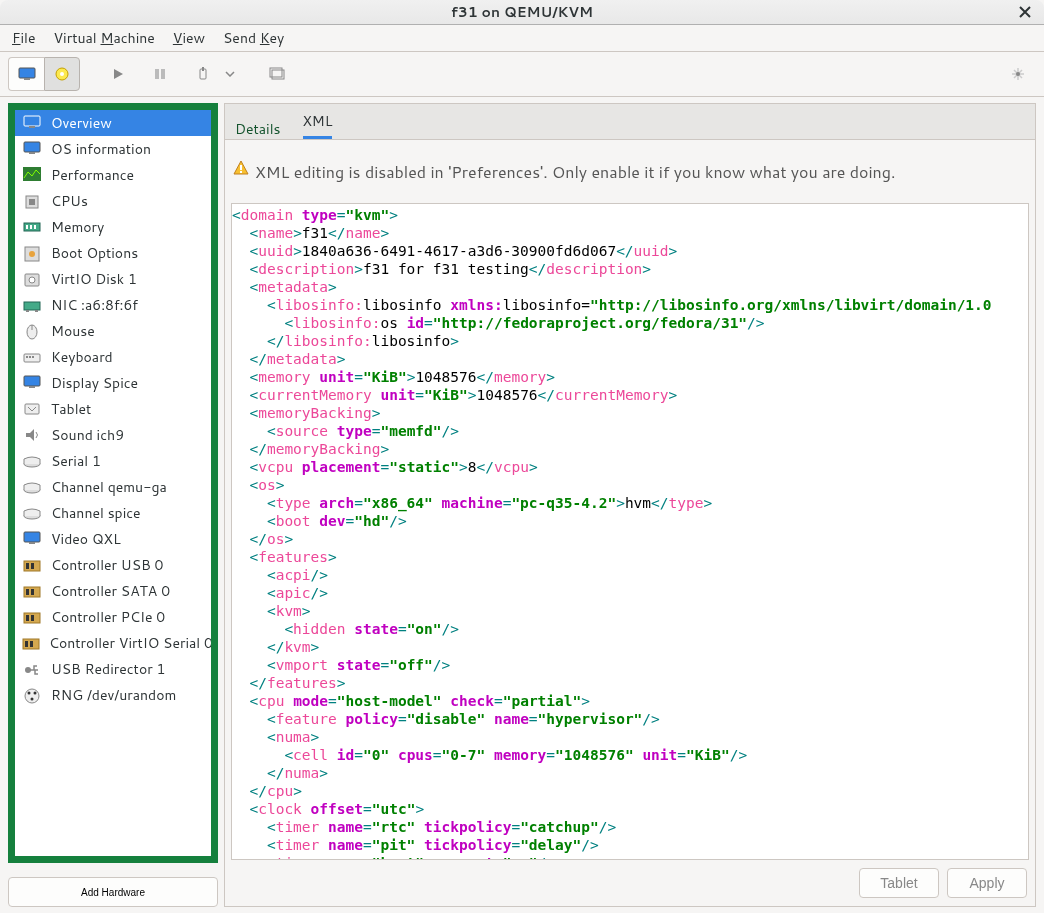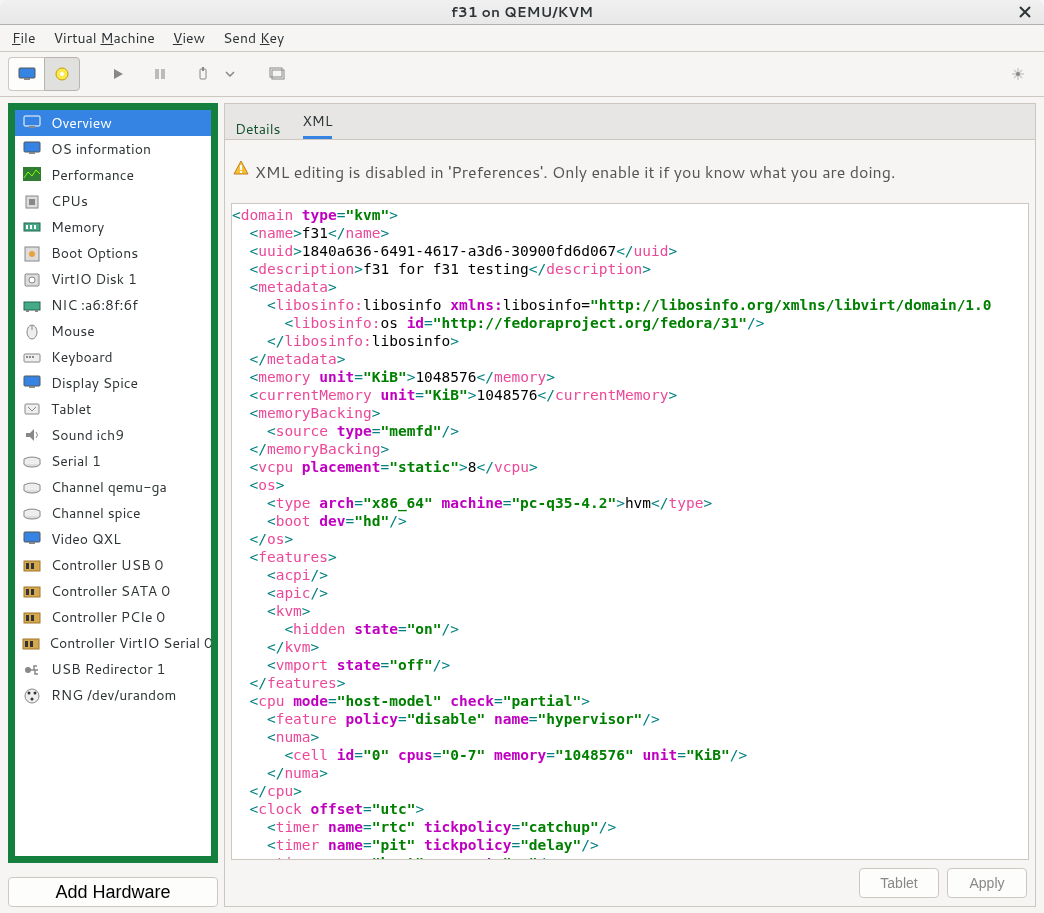--- a/index.html
+++ b/index.html
@@ -20,21 +20,21 @@
 .tgrp .tbtn:last-child { border-radius: 0 4px 4px 0; }
 .tgrp .tbtn:not(:first-child):not(:last-child) { border-radius: 0; border-right: none; }
 .spacer { flex: 1; }
 .content { flex: 1; display: flex; padding: 6px 8px; gap: 6px; overflow: hidden; }
 .sidebar { width: 210px; display: flex; flex-direction: column; }
 .hwlist { flex: 1; border: 7px solid #15803d; background: #fff; overflow-y: auto; }
 .hwrow { display: flex; align-items: center; height: 26px; padding: 0 6px; gap: 8px; cursor: pointer; }
 .hwrow.selected { background: #3584e4; color: #fff; }
 .hwrow .hwicon { width: 22px; height: 18px; display: flex; align-items: center; justify-content: center; font-size: 13px; }
 .hwrow .hwlabel { font-size: 14px; white-space: nowrap; }
-.addhw { margin-top: 14px; height: 30px; border: 1px solid #cdc7c2; border-radius: 4px; background: #fdfdfc; cursor: pointer; font-size: 18px; }
+.addhw { margin-top: 14px; height: 30px; border: 1px solid #cdc7c2; border-radius: 4px; background: #fdfdfc; cursor: pointer; font-size: 10px; }
 .main { flex: 1; display: flex; flex-direction: column; border: 1px solid #cdc7c2; background: #f6f5f4; overflow: hidden; }
 .tabs { height: 36px; display: flex; align-items: flex-end; padding: 0 10px; gap: 22px; border-bottom: 1px solid #cdc7c2; background: #e7e6e4; }
 .tab { color: #14532d; cursor: pointer; font-size: 14px; }
 .tab.active { color: #2e3436; font-weight: normal; border-bottom: 3px solid #3584e4; padding-bottom: 5px; }
 .warnbar { padding: 20px 8px; display: flex; gap: 6px; font-size: 16px; color: #555; }
 .warnbar .wicon { width:16px; height:16px; }
 .xmlbox { flex: 1; margin: 0 6px 0 6px; border: 1px solid #cdc7c2; background: #fff; overflow: auto; }
 .xmlbox pre { font-family: "DejaVu Sans Mono", monospace; font-size: 14.5px; line-height: 18px; padding: 2px 0 2px 0; white-space: pre; }
 .btnrow { display: flex; justify-content: flex-end; padding: 8px; gap: 8px; }
 .btn { min-width: 80px; height: 30px; border: 1px solid #cdc7c2; border-radius: 4px; background: #fdfdfc; color: #888; cursor: default; font-size: 14px; }

